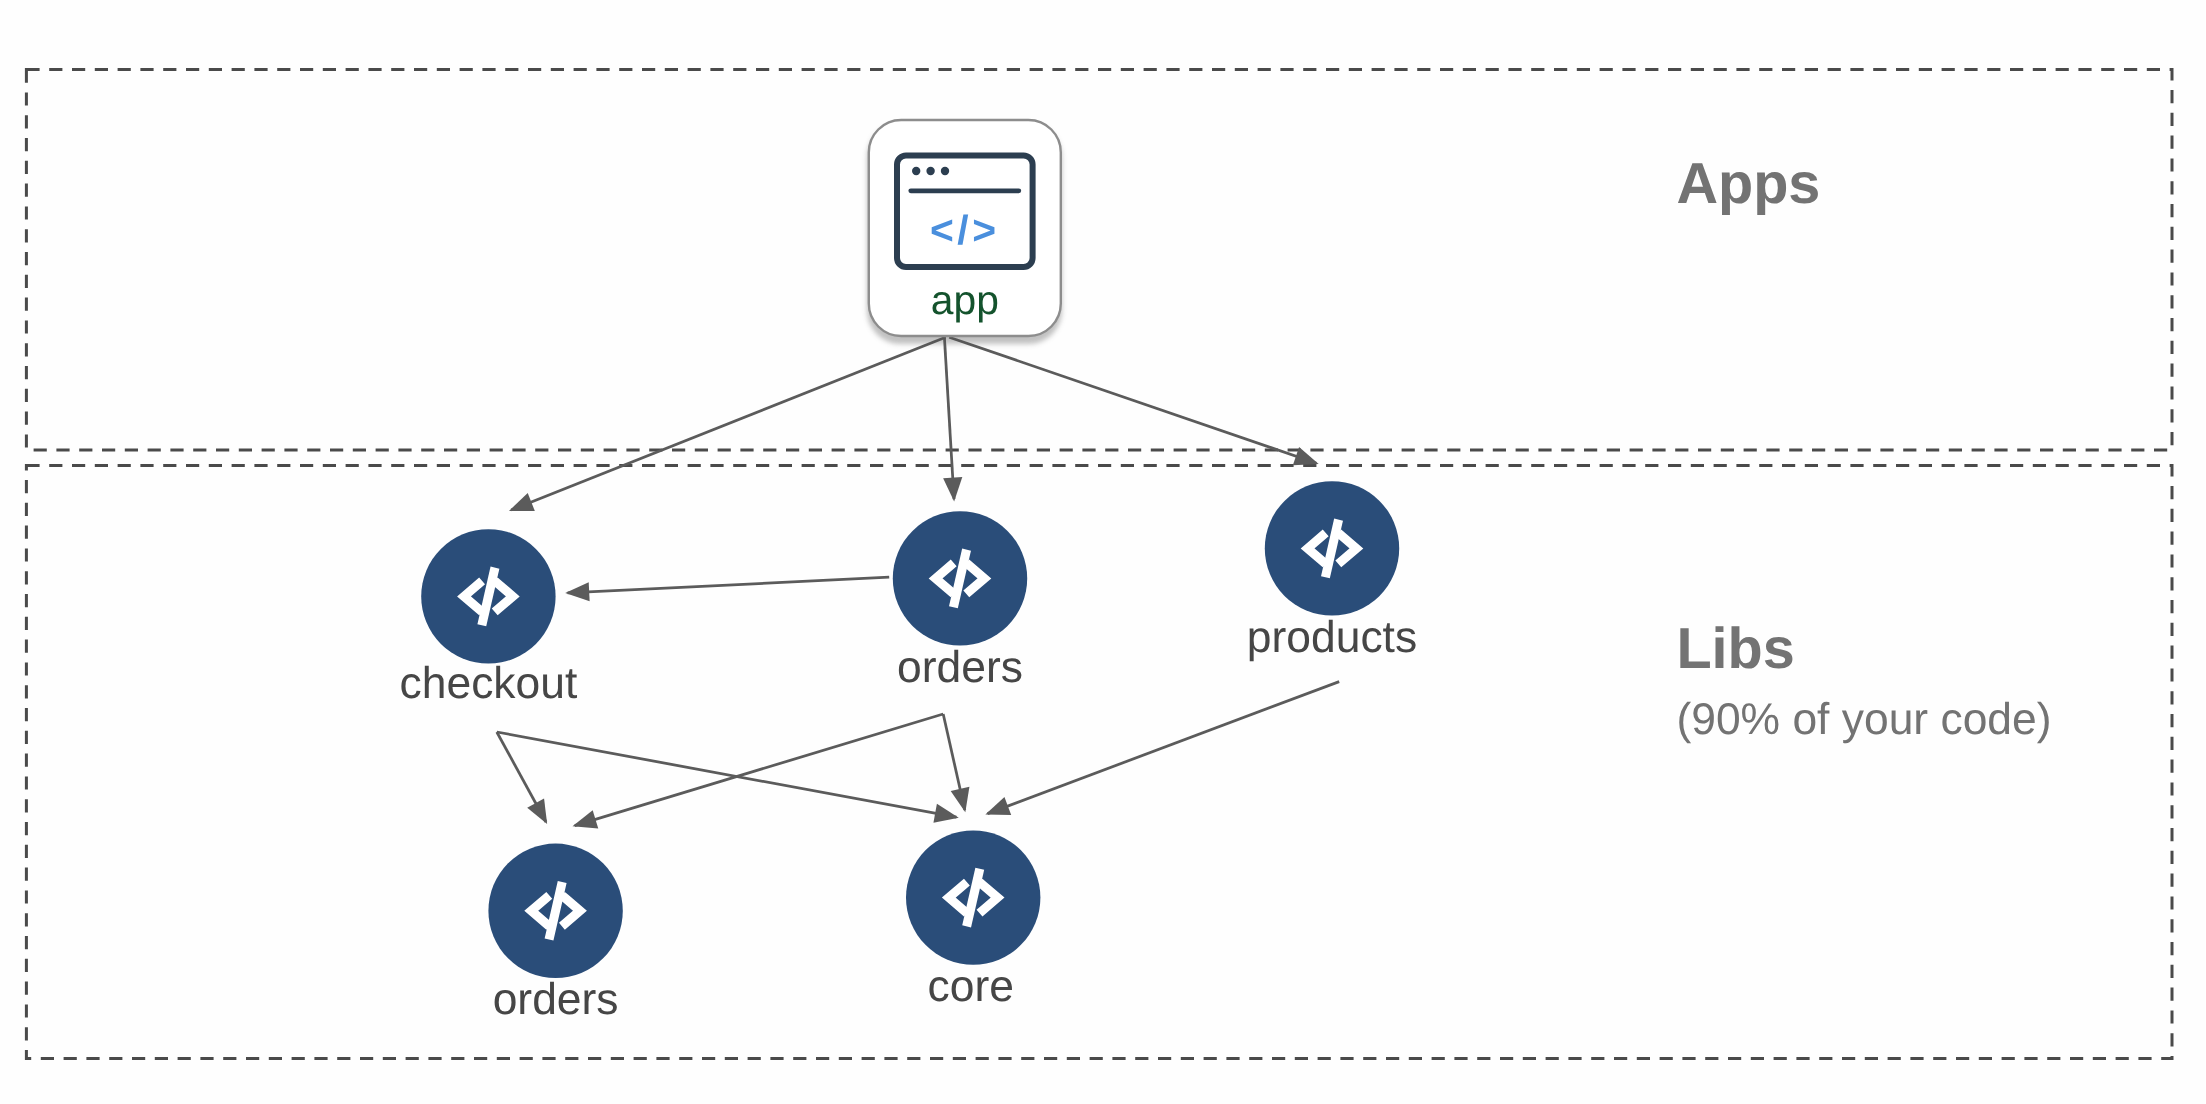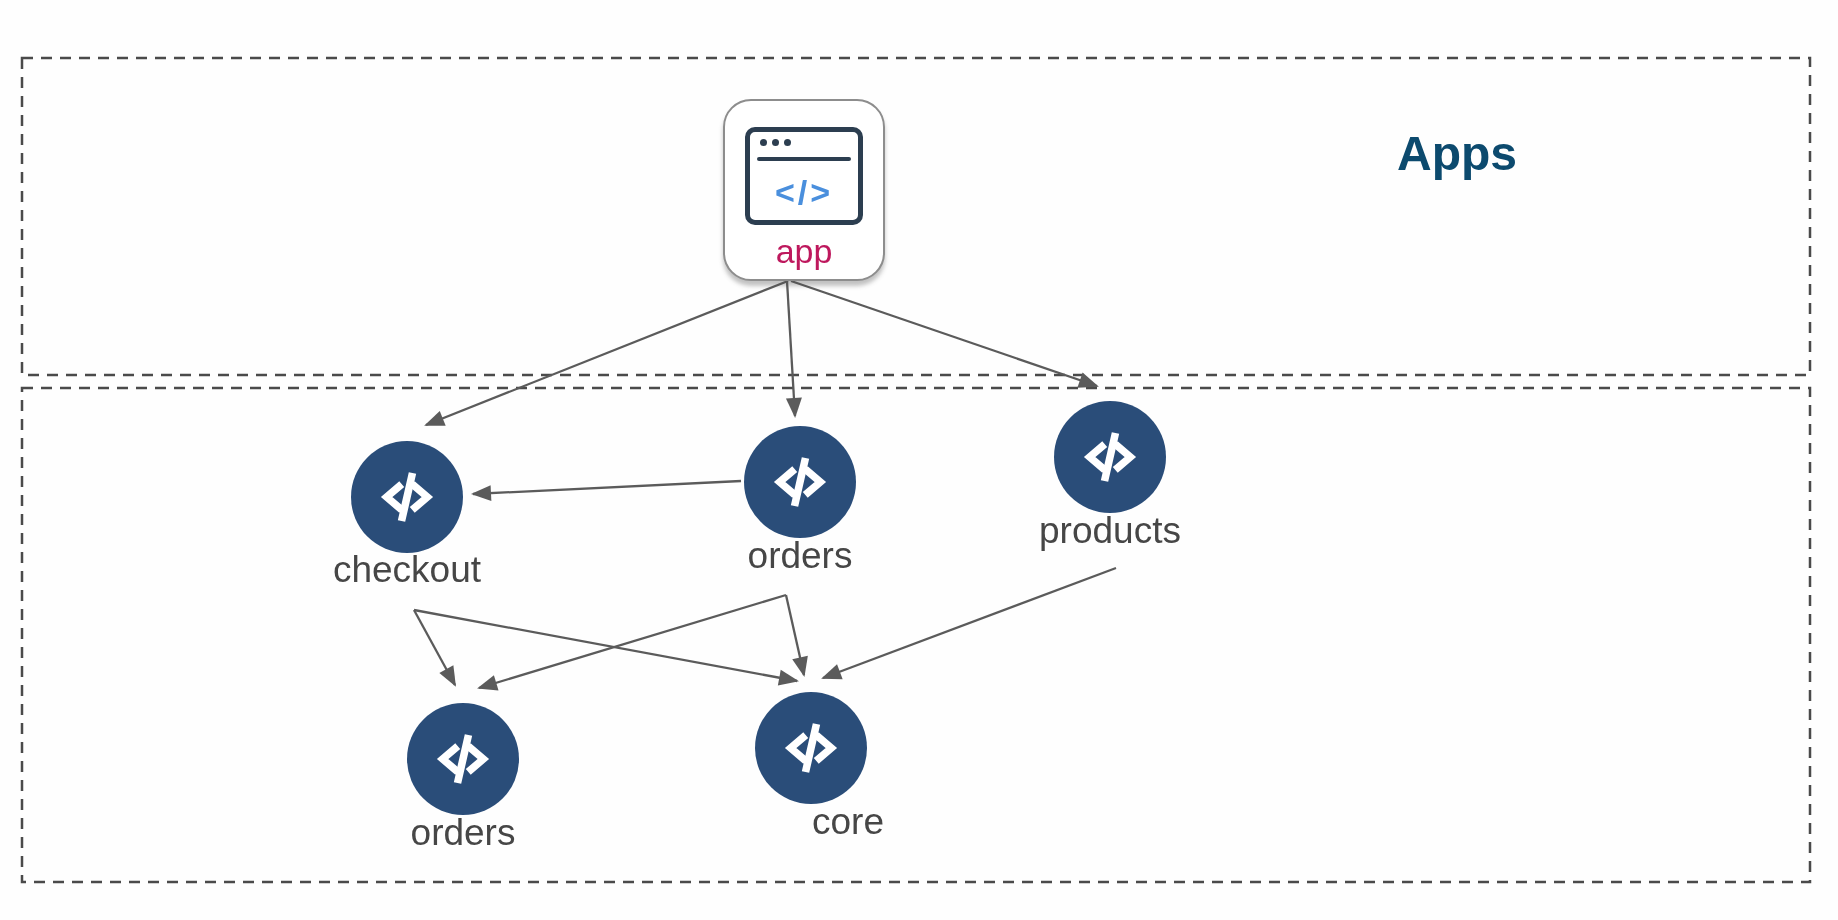--- a/index.html
+++ b/index.html
@@ -86,25 +86,25 @@
     align-items: center;
     justify-content: center;
     color: #4a8fdd;
     font-weight: bold;
     font-size: 34px;
     letter-spacing: 3px;
   }
   .app-label {
     margin-top: 7px;
     font-size: 34px;
-    color: #be185d;
-  }
-
-  
-  .section-label { position: absolute; left: 1397px; color: #0c4a6e; }
+    color: #14532d;
+  }
+
+  
+  .section-label { position: absolute; left: 1397px; color: #737373; }
   .section-title { font-size: 48px; font-weight: bold; line-height: 1.1; }
   .section-subtitle { font-size: 37px; margin-top: 10px; }
   .apps-label { top: 128px; }
   .libs-label { top: 516px; }
 </style>
 </head>
 <body>
 
 <div class="stage">
 
@@ -190,19 +190,23 @@
 
   <div class="lib-node" style="left:755px; top:692px;">
     <svg width="64" height="58" viewBox="0 0 100 100">
       <g stroke="#ffffff" stroke-width="13" fill="none" stroke-linecap="square" stroke-linejoin="miter">
         <polyline points="36,32 15,50 36,68"></polyline>
           <polyline points="64,32 85,50 64,68"></polyline>
         <line x1="58" y1="15" x2="42" y2="85"></line>
       </g>
     </svg>
   </div>
-  <div class="node-label" style="left:848px; top:801px;">core</div>
+  <div class="node-label" style="left:809px; top:801px;">core</div>
 
   <div class="section-label apps-label">
     <div class="section-title">Apps</div>
   </div>
+  <div class="section-label libs-label">
+    <div class="section-title">Libs</div>
+    <div class="section-subtitle">(90% of your code)</div>
+  </div>
 
 </div>
 
 </body></html>

